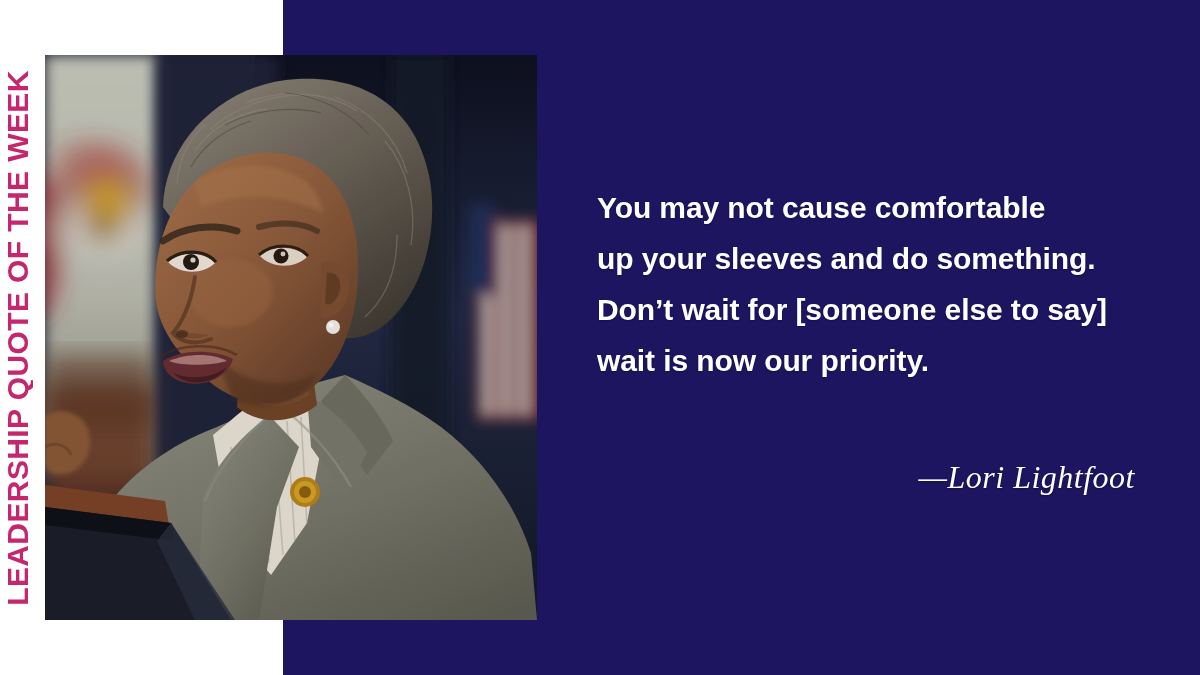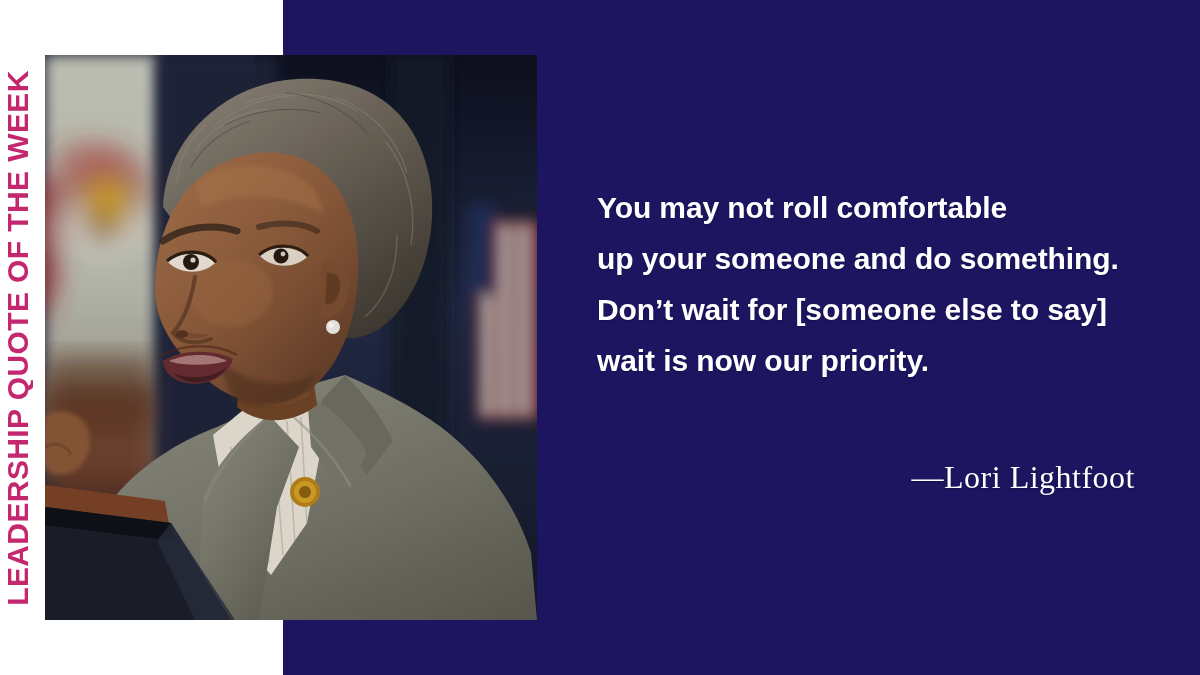--- a/index.html
+++ b/index.html
@@ -95,20 +95,21 @@
 
   .attribution {
     position: absolute;
     left: 597px;
     top: 457px;
     width: 538px;
     text-align: right;
     z-index: 6;
     color: #ffffff;
     font-family: "Liberation Serif", serif;
+    font-style: italic;
     font-size: 32px;
     line-height: 40px;
     letter-spacing: 0.5px;
     text-shadow: 0 1px 2px rgba(0,0,0,0.3);
   }
 </style>
 </head>
 <body>
 
 <div class="canvas">
@@ -301,21 +302,21 @@
 
       <path d="M0 362 C14 352, 34 356, 42 372 C50 390, 42 412, 24 418 C10 422, 0 416, 0 406 Z" fill="#8c5a38" filter="url(#blurLight)"></path>
       <path d="M0 392 C10 386, 22 390, 26 400" stroke="#6b4228" stroke-width="3" fill="none" opacity="0.6"></path>
 
       <rect x="0" y="0" width="492" height="565" fill="none"></rect>
       <rect x="0" y="0" width="492" height="565" fill="#000000" opacity="0.06"></rect>
     </svg>
   </div>
 
   <div class="quote-block">
-    <div class="quote-line">You may not roll comfortable</div>
-    <div class="quote-line">up your someone and do something.</div>
+    <div class="quote-line">You may not cause comfortable</div>
+    <div class="quote-line">up your sleeves and do something.</div>
     <div class="quote-line">Don’t wait for [someone else to say]</div>
     <div class="quote-line">wait is now our priority.</div>
   </div>
 
   <div class="attribution">—Lori Lightfoot</div>
 
 </div>
 
 </body></html>

